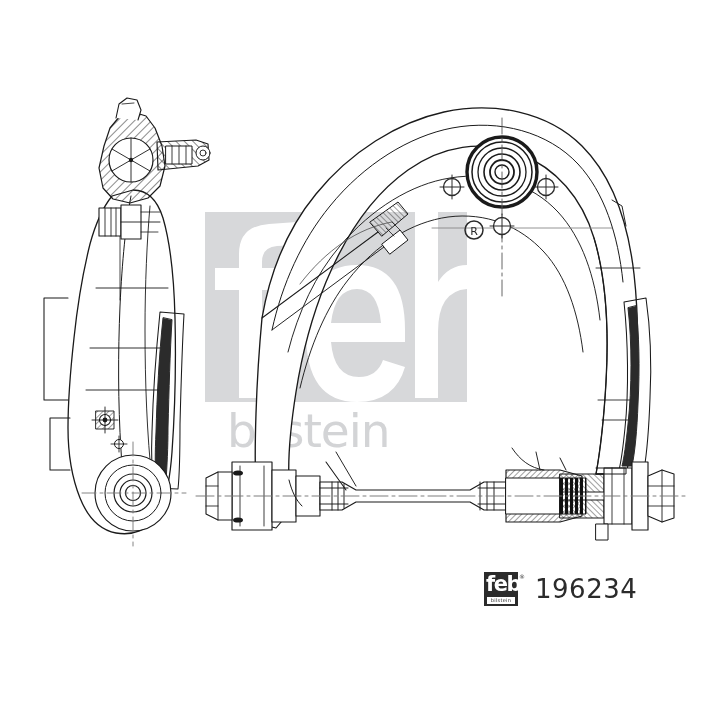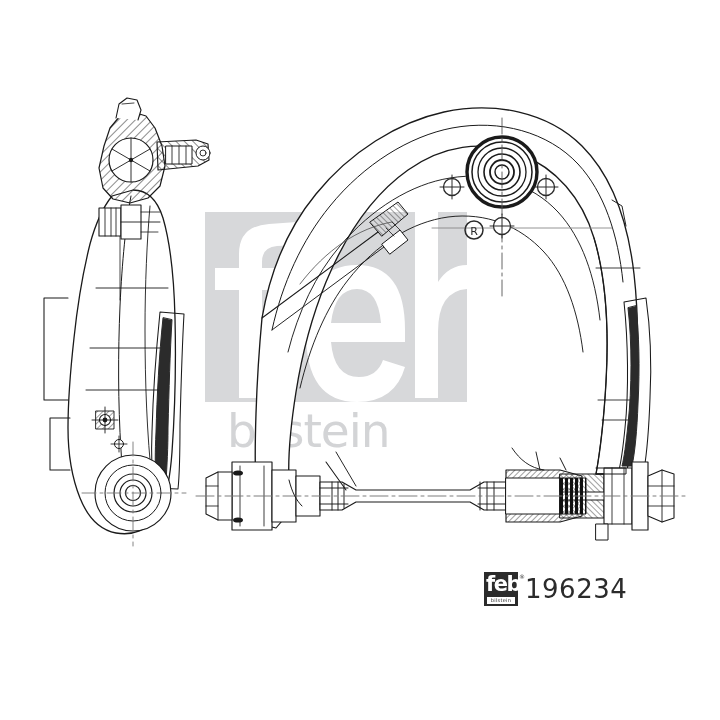--- a/index.html
+++ b/index.html
@@ -21,21 +21,21 @@
   #brand-mark{width:34px;height:34px;background:#2b2b2b;position:relative;flex:0 0 auto;
               border:0;overflow:hidden;}
   #brand-mark .bm-f{position:absolute;left:2px;top:1px;width:30px;height:23px;
       font-family:"DejaVu Sans",sans-serif;font-weight:bold;font-size:21px;color:#ffffff;
       line-height:23px;letter-spacing:-1.5px;}
   #brand-mark .bm-b{position:absolute;left:3px;bottom:2px;width:28px;height:7px;background:#ffffff;}
   #brand-mark .bm-b span{display:block;font-family:"DejaVu Sans",sans-serif;font-size:5px;
       color:#2b2b2b;line-height:7px;text-align:center;letter-spacing:.3px;}
   #brand-reg{font-family:"DejaVu Sans",sans-serif;font-size:6px;color:#3a3a3a;
       align-self:flex-start;margin-left:1px;margin-top:1px;}
-  #part-number{font-family:"DejaVu Sans",sans-serif;font-size:26px;
+  #part-number{margin-left:10px;font-family:"DejaVu Sans",sans-serif;font-size:26px;
       color:#2b2b2b;letter-spacing:.5px;line-height:34px;}
 </style>
 </head>
 <body>
 
 <div id="page">
 
   <div id="watermark">
     <svg id="wm-logo" viewBox="0 0 262 190">
       <rect x="0" y="0" width="262" height="190" fill="#d7d8da"></rect>

